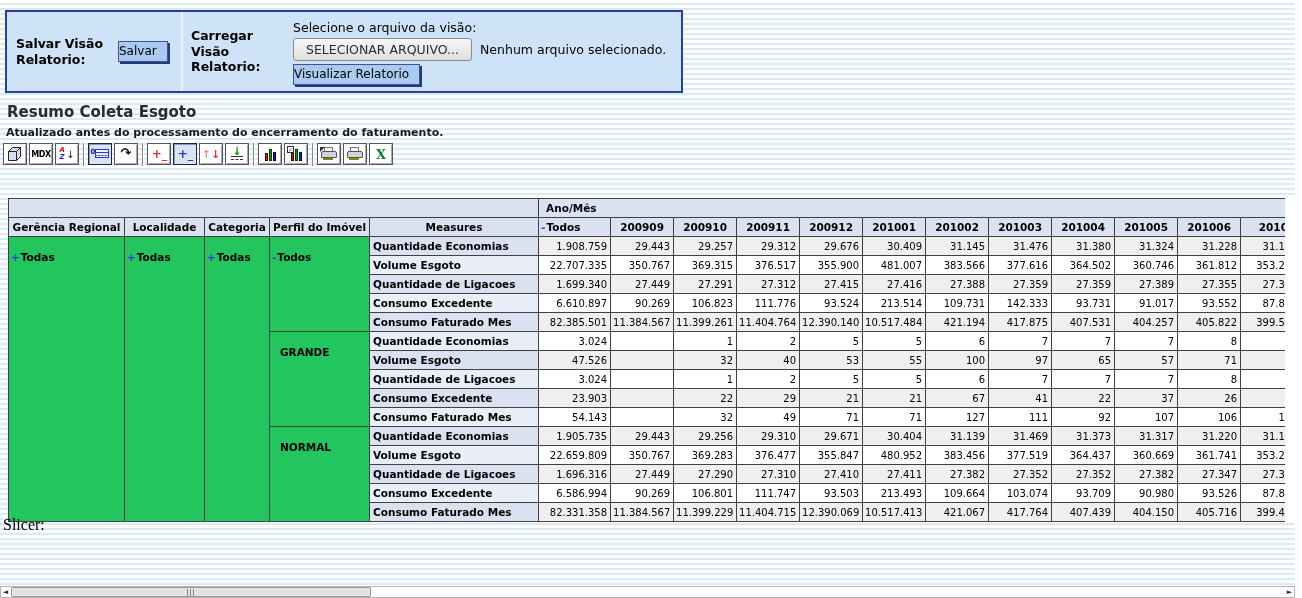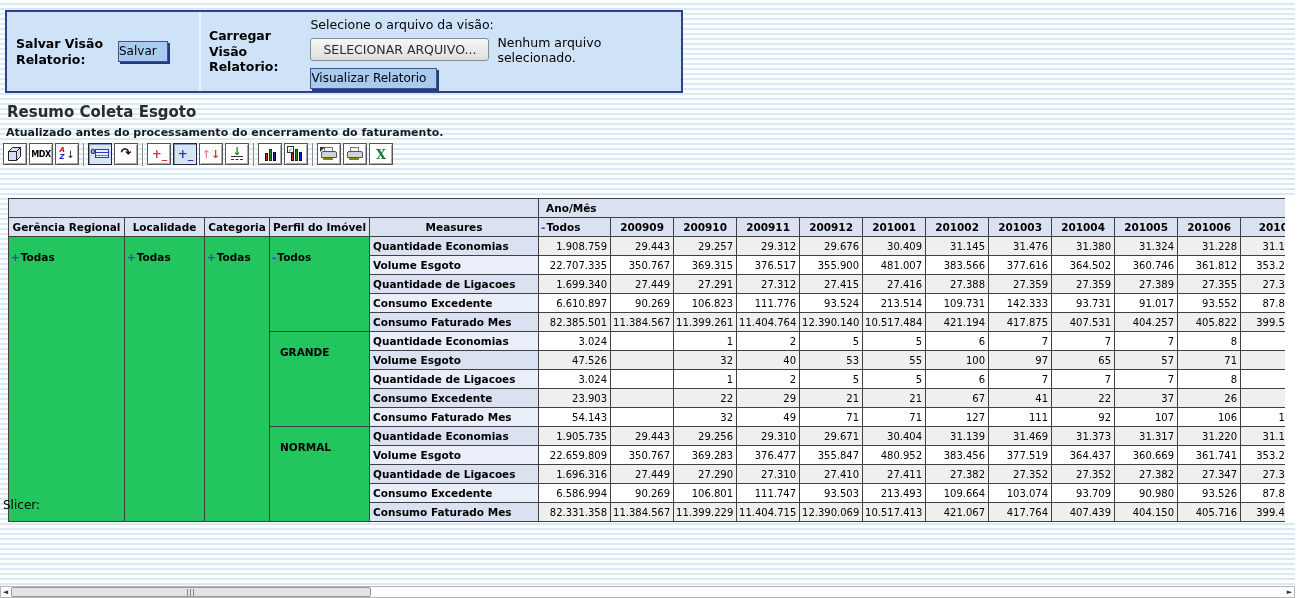--- a/index.html
+++ b/index.html
@@ -10,21 +10,21 @@
     position:relative;
     color:#000;
   }
 
   
   .panel {
     position:absolute; left:5px; top:10px; width:678px; height:83px;
     background:#cfe3f8; border:2px solid #2f3f8f;
     display:flex; align-items:stretch;
   }
-  .panel-left { width:192px; display:flex; align-items:center; padding-left:9px; gap:10px; }
+  .panel-left { width:174px; display:flex; align-items:center; padding-left:9px; gap:10px; }
   .panel-right { flex:1; border-left:2px solid #eaf3fd; display:flex; align-items:center; padding-left:8px; gap:10px; }
   .panel-label { font-weight:bold; font-size:12.5px; width:92px; line-height:1.25; }
   .blue-btn {
     font-family:inherit; font-size:12px; color:#000; cursor:pointer;
     background:#a9cbef; border:1px solid #44518c; box-shadow:2px 2px 0 #25397f;
     padding:2px 10px 3px 0;
   }
   .load-stack { display:flex; flex-direction:column; gap:3px; padding-top:2px; }
   .file-prompt { font-size:12.5px; }
   .file-row { display:flex; align-items:center; gap:8px; }
@@ -92,21 +92,21 @@
   td.dimcell, td.profcell { background:#22c55e; vertical-align:top; font-weight:bold; padding:14px 2px; }
   td.profcell.indent { padding-left:10px; }
   td.mhd { font-weight:bold; padding:2px 2px 2px 3px; }
   td.mhd.dark { background:#dae1f0; } td.mhd.light { background:#e9eef9; }
   td.val { text-align:right; padding:2px 3px 2px 2px; font-size:10px; }
   td.val.odd { background:#efefef; } td.val.even { background:#ffffff; }
   td.val.last { padding-right:29px; }
   .tog { color:#3c3cd8; font-weight:bold; margin-right:1px; cursor:pointer; }
 
   
-  .slicer { position:absolute; left:3px; top:498px; font-size:12px; }
+  .slicer { position:absolute; left:3px; top:516px; font-size:16px;font-family:Liberation Serif, serif; }
   .hscroll { position:absolute; left:0; bottom:0; height:12px; width:1295px; background:#fdfdfd; border:1px solid #b5b5b5; display:flex; align-items:center; }
   .sarrow { width:9px; font-size:7px; color:#333; text-align:center; line-height:10px; cursor:pointer; flex:0 0 auto; }
   .strack { position:relative; flex:1; height:100%; cursor:pointer; }
   .sthumb { position:absolute; left:1px; top:0; width:360px; height:10px; background:#e3e3e3; border:1px solid #999; border-radius:2px; display:flex; align-items:center; justify-content:center; cursor:grab; }
   .grip { width:8px; height:7px; background:repeating-linear-gradient(90deg,#8a8a8a 0 1px,transparent 1px 3px); }
   .right-gutter { position:absolute; right:0; top:0; width:7px; height:598px; background:#fff; }
 </style>
 </head>
 <body>
 

